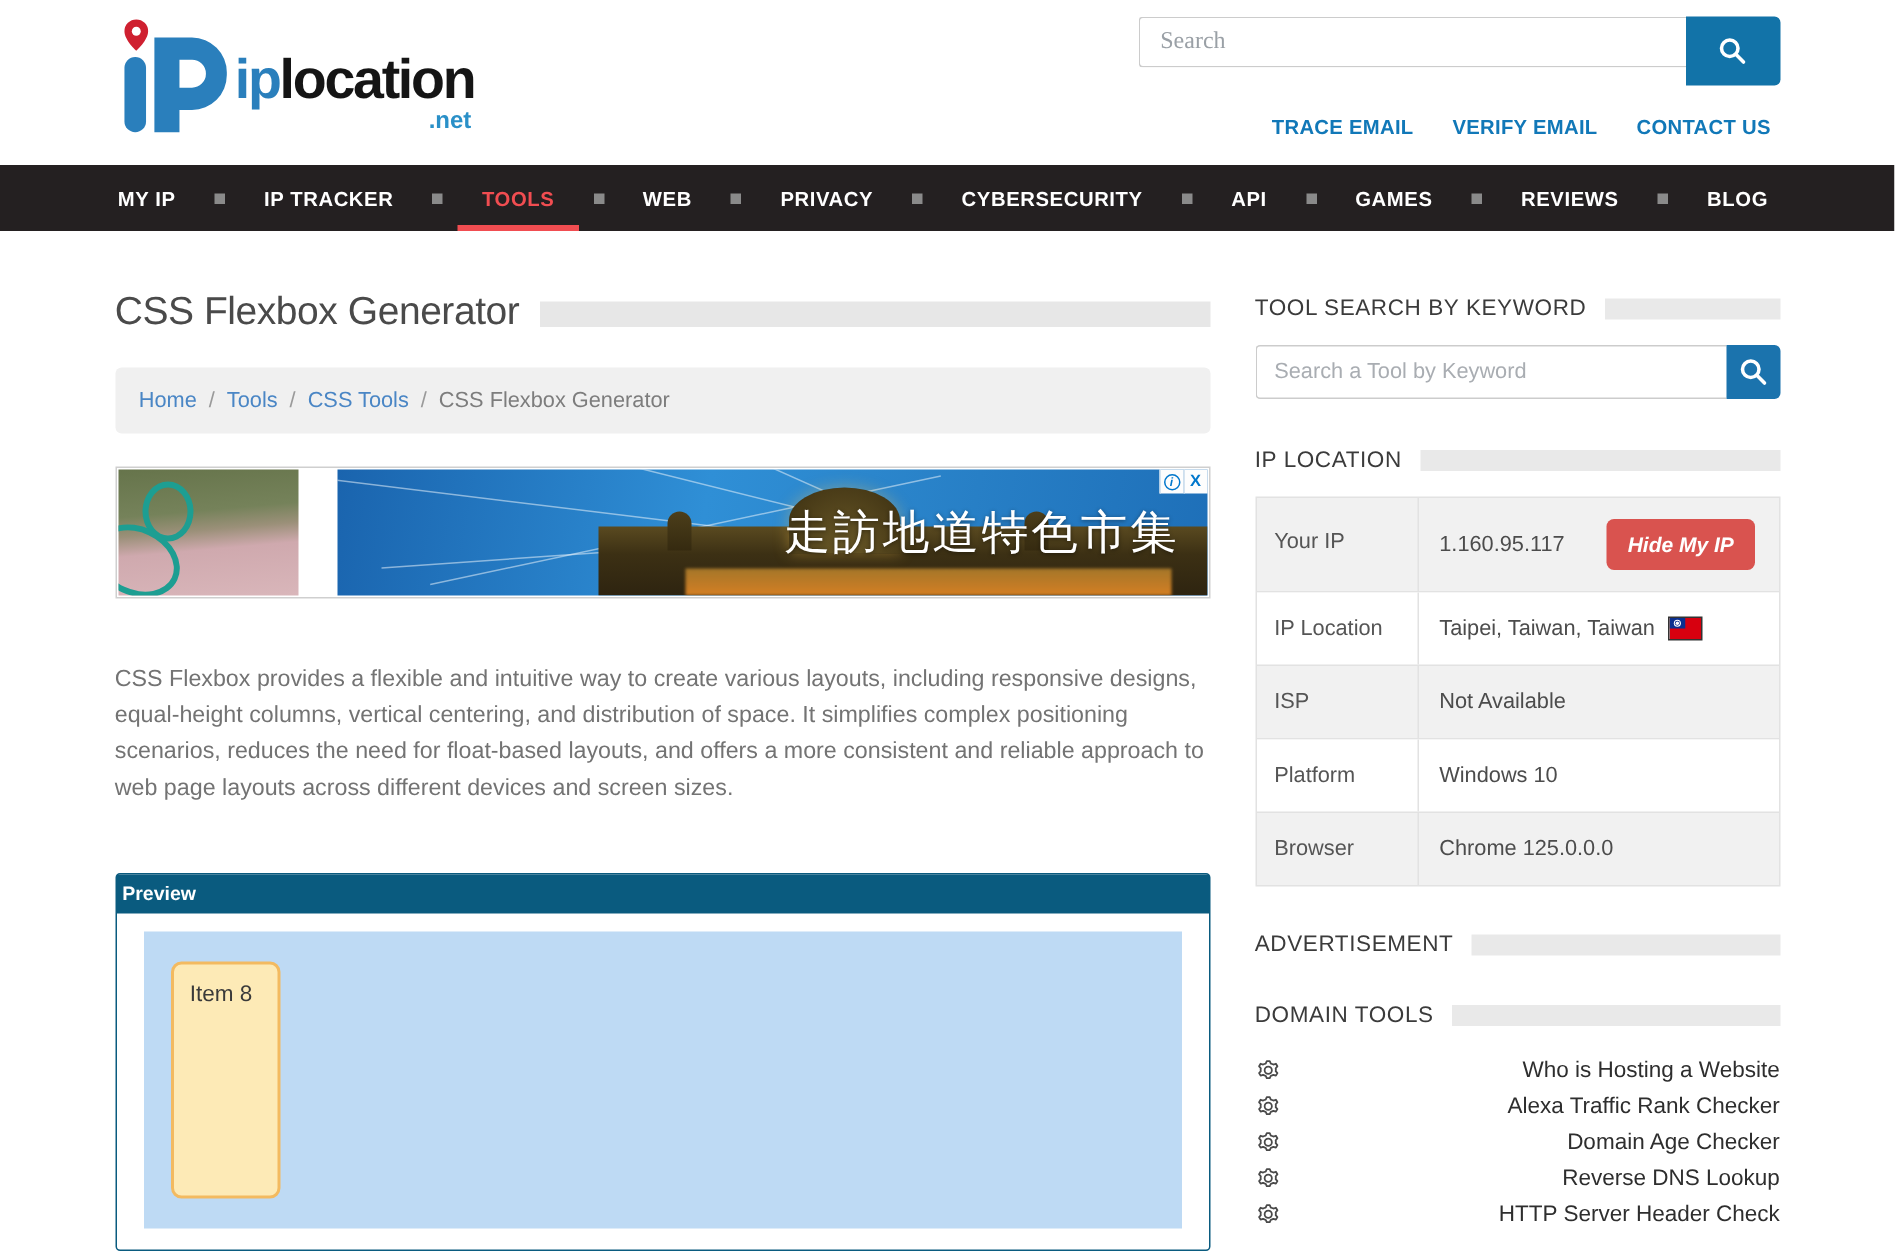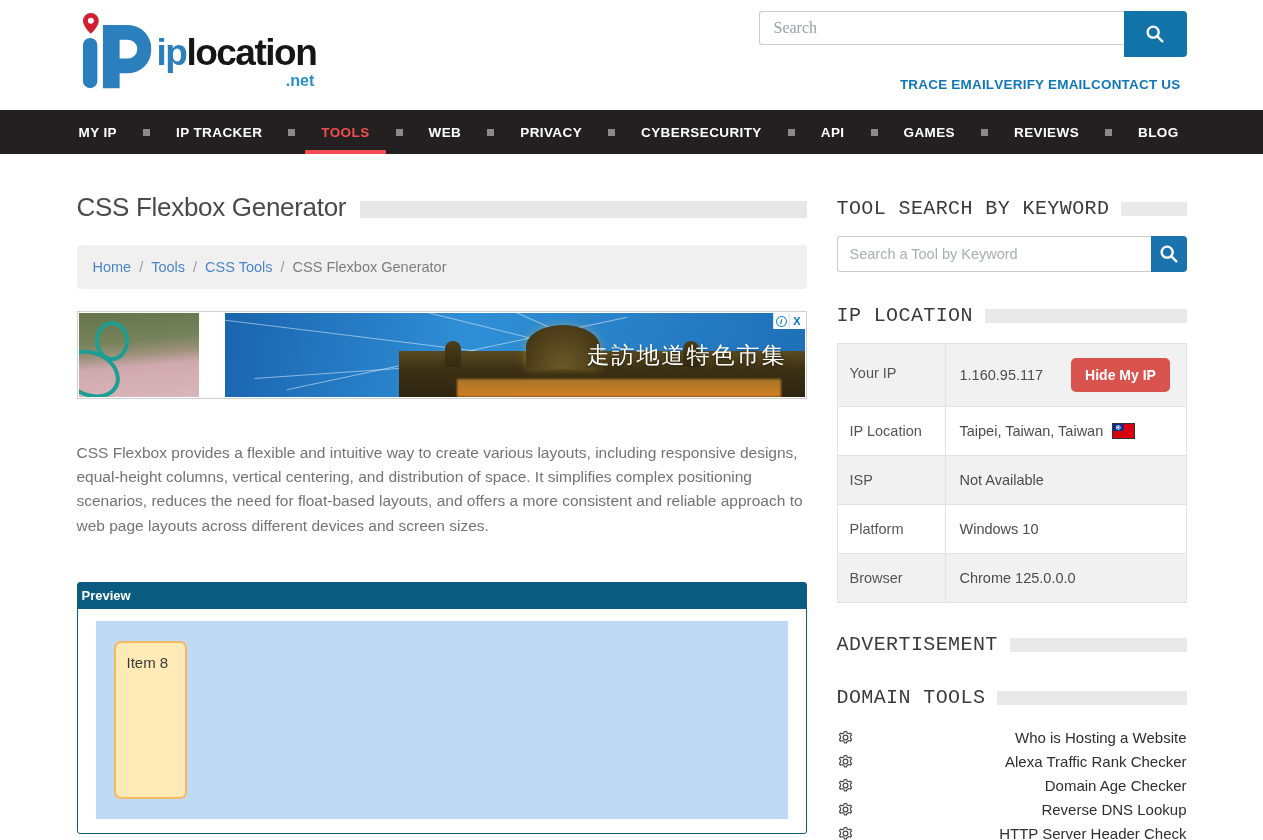--- a/index.html
+++ b/index.html
@@ -26,21 +26,21 @@
   .header-search input {
     width:365px; height:34px; border:1px solid #ccc; border-right:none;
     border-radius:3px 0 0 3px; padding:0 14px; font-size:16px; color:#444;
     font-family:Liberation Serif, serif; outline:none;
   }
   .header-search input::placeholder { color:#9aa0a6; }
   .hs-btn {
     width:63px; height:46px; background:#1273a8; border:none; border-radius:0 4px 4px 0;
     display:flex; align-items:center; justify-content:center; cursor:pointer;
   }
-  .top-links { display:flex; padding-right:6px;align-items:center; }
+  .top-links { display:flex; gap:26px; padding-right:6px;align-items:center; }
   .top-links a { color:#1178b8; font-size:13.5px; font-weight:bold; text-decoration:none; letter-spacing:.2px; }
 
   
   .main-nav { background:#242021; height:44px; }
   .main-nav .wrap { display:flex; align-items:stretch; height:44px; }
   .nav-list { list-style:none; display:flex; align-items:center; }
   .nav-item {
     position:relative; color:#fff; font-size:13.5px; font-weight:bold; letter-spacing:.4px;
     cursor:pointer; height:44px; display:flex; align-items:center; padding:0 2px;
   }
@@ -87,21 +87,21 @@
     background:linear-gradient(180deg,#5a4a20 0%, #3c3014 40%, #2e2410 100%); }
   .bldg-dome { position:absolute; bottom:28px; left:52%; width:74px; height:44px; border-radius:50% 50% 0 0;
     background:radial-gradient(ellipse at 50% 100%, #6b5a28 0%, #4a3c18 70%, #3a2f12 100%);
     box-shadow:0 0 10px rgba(255,200,80,.35); }
   .bldg-glow { position:absolute; bottom:0; left:40%; right:4%; height:18px;
     background:linear-gradient(180deg, rgba(255,180,60,.55), rgba(255,150,40,.8)); filter:blur(1px); }
   .bldg-turret { position:absolute; bottom:30px; width:16px; height:26px; border-radius:8px 8px 0 0;
     background:linear-gradient(180deg,#4c3e1a,#352a10); }
   .ad-caption {
     position:absolute; right:18px; top:50%; transform:translateY(-50%);
-    color:#fff; font-size:23px; letter-spacing:2px; text-shadow:0 1px 3px rgba(0,0,0,.45); white-space:nowrap;
+    color:#fff; font-size:31px; letter-spacing:2px; text-shadow:0 1px 3px rgba(0,0,0,.45); white-space:nowrap;
   }
   .ad-icons { position:absolute; top:1px; right:1px; display:flex; }
   .ad-icon {
     width:16px; height:16px; background:#fdfdfd; color:#0077cc; font-size:11px; font-weight:bold;
     display:flex; align-items:center; justify-content:center; cursor:pointer; border-left:1px solid #d6e4f0;
   }
   .ad-icon .info-circle {
     width:11px; height:11px; border:1.4px solid #0077cc; border-radius:50%;
     display:flex; align-items:center; justify-content:center; font-size:8px; font-style:italic; font-weight:bold;
   }
@@ -114,21 +114,21 @@
   .preview-header { background:#0a5b7f; color:#fff; font-size:13px; font-weight:bold; padding:5px 4px 6px; }
   .preview-body { padding:12px 18px 14px; }
   .flex-container { background:#bedaf4; height:198px; padding:20px 18px; display:flex; }
   .flex-item {
     width:73px; height:158px; background:#fdeab6; border:2px solid #f3ba60; border-radius:7px;
     padding:11px 0 0 11px; font-size:15px; color:#3a3a3a;
   }
 
   
   .side-heading { display:flex; align-items:center; margin-bottom:16px; }
-  .side-heading .sh-text { font-size:20px; color:#3b3b3b; letter-spacing:.4px; white-space:nowrap; font-weight:500;font-family:Liberation Mono, monospace; }
+  .side-heading .sh-text { font-size:15px; color:#3b3b3b; letter-spacing:.4px; white-space:nowrap; font-weight:500; }
   .side-heading .sh-bar { flex:1; height:14px; background:#e9e9e9; margin-left:12px; margin-top:1px; }
 
   .tool-search { display:flex; margin-bottom:32px; }
   .tool-search input {
     flex:1; height:36px; border:1px solid #ccc; border-right:none; border-radius:3px 0 0 3px;
     padding:0 12px; font-size:14.5px; color:#555; font-family:"Liberation Sans", sans-serif; outline:none;
   }
   .tool-search input::placeholder { color:#a9adb2; }
   .ts-btn { width:36px; height:36px; background:#1b73ad; border:none; border-radius:0 4px 4px 0;
     display:flex; align-items:center; justify-content:center; cursor:pointer; }
@@ -136,21 +136,21 @@
   .ip-table { border:1px solid #e2e2e2; margin-bottom:30px; }
   .ip-row { display:flex; border-bottom:1px solid #e2e2e2; background:#fff; }
   .ip-row:last-child { border-bottom:none; }
   .ip-row:nth-child(odd) { background:#f1f1f1; }
   .ip-label { width:108px; flex:none; padding:16px 12px; font-size:14.5px; color:#555; border-right:1px solid #e2e2e2; }
   .ip-value { flex:1; padding:16px 14px; font-size:14.5px; color:#4c4c4c; display:flex; align-items:center; gap:10px; }
   .ip-row:first-child .ip-label, .ip-row:first-child .ip-value { padding-top:21px; padding-bottom:21px; }
   .ip-row:first-child .ip-value { padding-top:14px; padding-bottom:14px;gap:28px; }
   .hide-ip-btn {
     background:#d9534f; color:#fff; border:none; border-radius:5px; padding:9px 14px;
-    font-size:14px; font-weight:bold; cursor:pointer; font-family:"Liberation Sans", sans-serif;
+    font-size:14px; font-weight:bold; cursor:pointer; font-family:"Liberation Sans", sans-serif;font-style:italic;
   }
   .flag { width:21px; height:14px; outline:1px solid #333; flex:none; }
 
   .ad-slot-heading { margin-bottom:30px; }
 
   .tools-list { list-style:none; margin-top:2px; }
   .tools-list li { display:flex; align-items:center; gap:18px; padding:3.5px 0; cursor:pointer;justify-content:space-between; }
   .tools-list li .gear { width:17px; height:17px; flex:none; }
   .tools-list li span.tl-label { font-size:15px; color:#2e2e2e; }
 </style>

